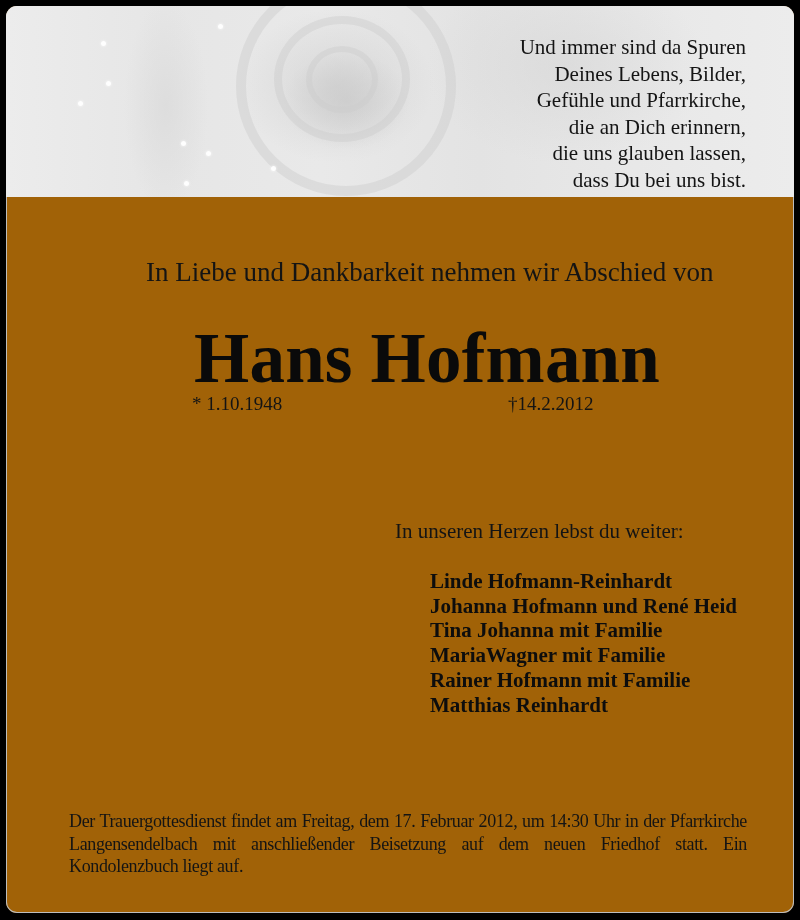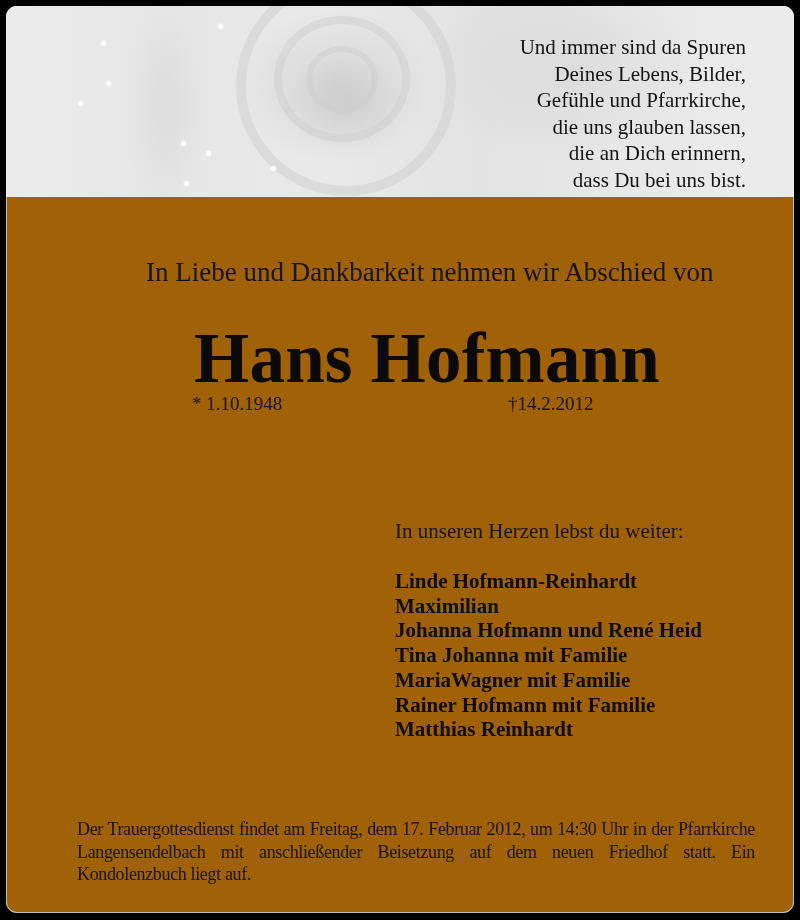--- a/index.html
+++ b/index.html
@@ -115,32 +115,32 @@
       left: 389px;
       top: 563px;
       font-size: 21px;
       line-height: 24.7px;
       font-weight: bold;
       color: #0d0d0d;
       margin: 0;
       padding: 0;
       list-style: none;
     }
-    .mourners-list li { white-space: nowrap; }
+    .mourners-list li { white-space: nowrap; margin-left: 35px; }
     .service {
       position: absolute;
       left: 55px;
       top: 796px;
       width: 678px;
       font-size: 18px;
       line-height: 22.5px;
       text-align: justify;
       color: #141414;
       letter-spacing: -0.35px;
-      margin: 16px;
+      margin: 8px;
     }
   </style>
 </head>
 <body>
 
 <div class="frame">
 
   <div class="header-image">
     <div class="rose-ring" style="left:230px; top:-30px; width:200px; height:200px;"></div>
     <div class="rose-ring" style="left:268px; top:10px; width:120px; height:110px; border-width:8px;"></div>
@@ -151,38 +151,37 @@
     <div class="sparkle" style="left:175px; top:135px;"></div>
     <div class="sparkle" style="left:200px; top:145px;"></div>
     <div class="sparkle" style="left:212px; top:18px;"></div>
     <div class="sparkle" style="left:178px; top:175px;"></div>
     <div class="sparkle" style="left:265px; top:160px;"></div>
 
     <div class="poem">
       <div>Und immer sind da Spuren</div>
       <div>Deines Lebens, Bilder,</div>
       <div>Gefühle und Pfarrkirche,</div>
+      <div>die an Dich erinnern,</div>
       <div>die uns glauben lassen,</div>
-      <div>die an Dich erinnern,</div>
       <div>dass Du bei uns bist.</div>
     </div>
   </div>
 
   <div class="intro">In Liebe und Dankbarkeit nehmen wir Abschied von</div>
 
   <div class="name">Hans Hofmann</div>
 
   <div class="birth">* 1.10.1948</div>
   <div class="death">†14.2.2012</div>
 
   <div class="mourners-intro">In unseren Herzen lebst du weiter:</div>
 
   <ul class="mourners-list">
     <li>Linde Hofmann-Reinhardt</li>
-    <li>Maximilian</li>
     <li>Johanna Hofmann und René Heid</li>
     <li>Tina Johanna mit Familie</li>
     <li>MariaWagner mit Familie</li>
     <li>Rainer Hofmann mit Familie</li>
     <li>Matthias Reinhardt</li>
   </ul>
 
   <p class="service">Der Trauergottesdienst findet am Freitag, dem 17. Februar 2012, um 14:30 Uhr in der Pfarrkirche Langensendelbach mit anschließender Beisetzung auf dem neuen Friedhof statt. Ein Kondolenzbuch liegt auf.</p>
 
 </div>

